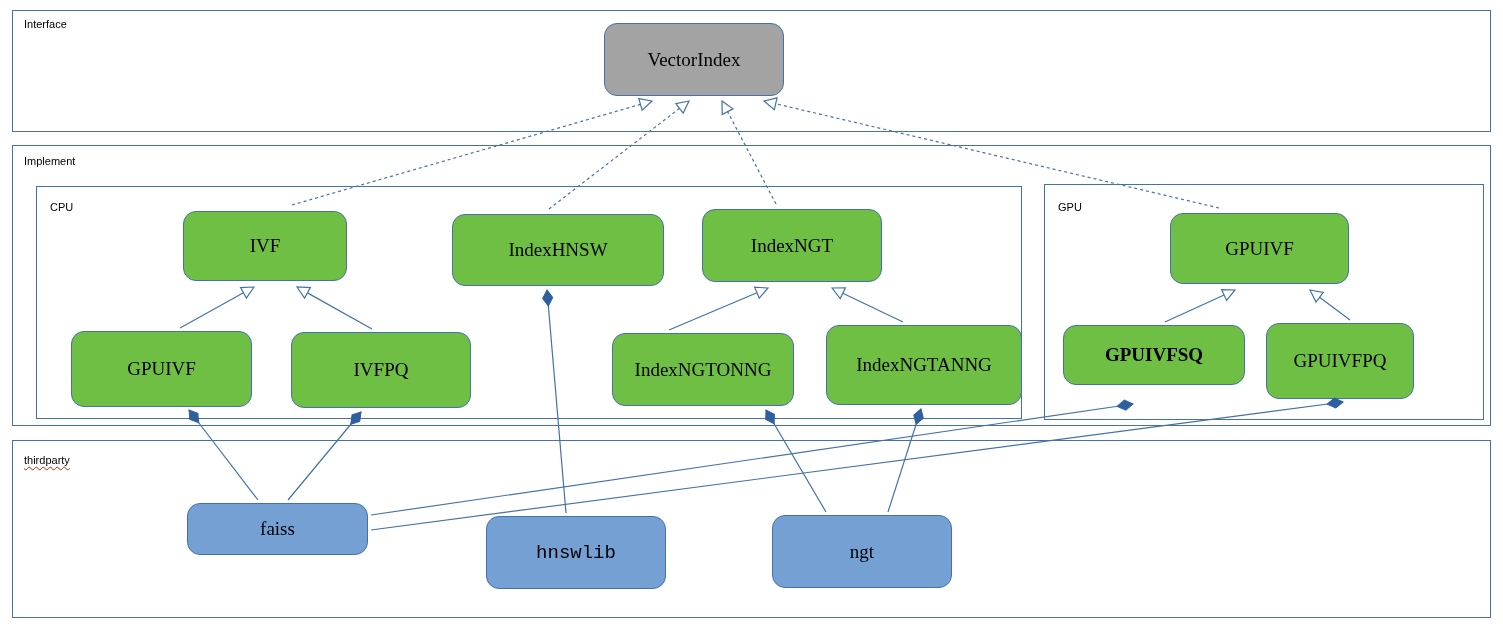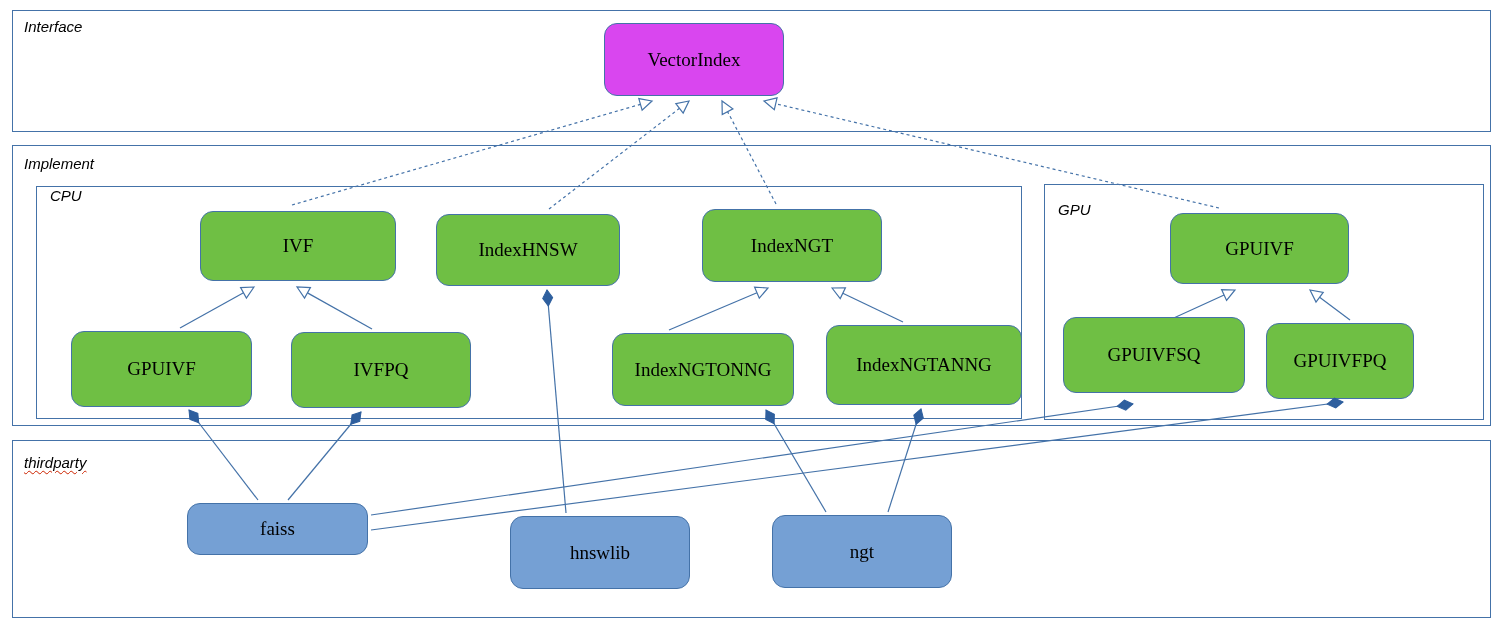--- a/index.html
+++ b/index.html
@@ -19,25 +19,24 @@
   
   .package {
     position: absolute;
     border: 1px solid #4472a8;
     background: transparent;
     box-sizing: border-box;
   }
   .package-label {
     position: absolute;
     font-family: "Liberation Sans", sans-serif;
-    font-size: 15px;
+    font-size: 11px;
     color: #000000;
     white-space: nowrap;
     line-height: 1;
-    font-style: italic;
   }
   .package-label.misspelled {
     text-decoration: underline;
     text-decoration-color: #cc2200;
     text-decoration-style: wavy;
     text-decoration-thickness: 1px;
     text-underline-offset: 2px;
   }
   
   .node {
@@ -48,21 +47,21 @@
     display: flex;
     align-items: center;
     justify-content: center;
     font-family: "Liberation Serif", serif;
     font-size: 19px;
     color: #000000;
     text-align: center;
     white-space: nowrap;
     z-index: 5;
   }
-  .node.interface   { background: #d946ef; }
+  .node.interface   { background: #a3a3a3; }
   .node.impl        { background: #6fbf44; }
   .node.thirdparty  { background: #75a0d4; }
 
   
   #edge-layer {
     position: absolute;
     left: 0;
     top: 0;
     width: 1503px;
     height: 628px;
@@ -101,21 +100,21 @@
 <body>
 
 <div id="diagram-root">
 
   <div id="package-container">
       <div class="package" style="left: 12px; top: 10px; width: 1479px; height: 122px;"></div>
       <div class="package-label" style="left: 24px; top: 19px;">Interface</div>
       <div class="package" style="left: 12px; top: 145px; width: 1479px; height: 281px;"></div>
       <div class="package-label" style="left: 24px; top: 156px;">Implement</div>
       <div class="package" style="left: 36px; top: 186px; width: 986px; height: 233px;"></div>
-      <div class="package-label" style="left: 50px; top: 188px;">CPU</div>
+      <div class="package-label" style="left: 50px; top: 202px;">CPU</div>
       <div class="package" style="left: 1044px; top: 184px; width: 440px; height: 236px;"></div>
       <div class="package-label" style="left: 1058px; top: 202px;">GPU</div>
       <div class="package" style="left: 12px; top: 440px; width: 1479px; height: 178px;"></div>
       <div class="package-label misspelled" style="left: 24px; top: 455px;">thirdparty</div>
     </div>
 
   <svg id="edge-layer" viewBox="0 0 1503 628" xmlns="http://www.w3.org/2000/svg">
       <line x1="292" y1="205" x2="640.4714298059063" y2="104.33047583384929" class="edge-line dotted"></line>
       <line x1="549" y1="209" x2="679.4986129332383" y2="108.32964145150186" class="edge-line dotted"></line>
       <line x1="776" y1="204" x2="727.5719392018848" y2="111.62795810729884" class="edge-line dotted"></line>
@@ -132,54 +131,54 @@
       <line x1="371" y1="530" x2="1343" y2="402" class="edge-line"></line>
       <line x1="566" y1="513" x2="547" y2="290" class="edge-line"></line>
       <line x1="826" y1="512" x2="766" y2="410" class="edge-line"></line>
       <line x1="888" y1="512" x2="921" y2="409" class="edge-line"></line>
     </svg>
 
   <div id="node-container">
       <div class="node interface" style="left: 604px; top: 23px; width: 180px; height: 73px;">
         <span>VectorIndex</span>
       </div>
-      <div class="node impl" style="left: 183px; top: 211px; width: 196px; height: 70px; margin-left: 17px;">
+      <div class="node impl" style="left: 183px; top: 211px; width: 164px; height: 70px;">
         <span>IVF</span>
       </div>
-      <div class="node impl" style="left: 436px; top: 214px; width: 184px; height: 72px;">
+      <div class="node impl" style="left: 452px; top: 214px; width: 212px; height: 72px;">
         <span>IndexHNSW</span>
       </div>
       <div class="node impl" style="left: 702px; top: 209px; width: 180px; height: 73px;">
         <span>IndexNGT</span>
       </div>
       <div class="node impl" style="left: 1170px; top: 213px; width: 179px; height: 71px;">
         <span>GPUIVF</span>
       </div>
       <div class="node impl" style="left: 71px; top: 331px; width: 181px; height: 76px;">
         <span>GPUIVF</span>
       </div>
       <div class="node impl" style="left: 291px; top: 332px; width: 180px; height: 76px; justify-content: center;">
         <span>IVFPQ</span>
       </div>
       <div class="node impl" style="left: 612px; top: 333px; width: 182px; height: 73px;">
         <span>IndexNGTONNG</span>
       </div>
       <div class="node impl" style="left: 826px; top: 325px; width: 196px; height: 80px;">
         <span>IndexNGTANNG</span>
       </div>
-      <div class="node impl" style="left: 1063px; top: 317px; width: 182px; height: 76px;">
+      <div class="node impl" style="left: 1063px; top: 325px; width: 182px; height: 60px; font-weight: bold;">
         <span>GPUIVFSQ</span>
       </div>
       <div class="node impl" style="left: 1266px; top: 323px; width: 148px; height: 76px;">
         <span>GPUIVFPQ</span>
       </div>
       <div class="node thirdparty" style="left: 187px; top: 503px; width: 181px; height: 52px;">
         <span>faiss</span>
       </div>
-      <div class="node thirdparty" style="left: 510px; top: 516px; width: 180px; height: 73px;">
+      <div class="node thirdparty" style="left: 486px; top: 516px; width: 180px; height: 73px; font-family: Liberation Mono, monospace;">
         <span>hnswlib</span>
       </div>
       <div class="node thirdparty" style="left: 772px; top: 515px; width: 180px; height: 73px;">
         <span>ngt</span>
       </div>
     </div>
 
   <svg id="edge-layer-top" viewBox="0 0 1503 628" xmlns="http://www.w3.org/2000/svg">
       <polygon points="0,0 -12,-6 -12,6" class="arrow-hollow" transform="translate(652,101) rotate(-16.11341823308929)"></polygon>
       <polygon points="0,0 -12,-6 -12,6" class="arrow-hollow" transform="translate(689,101) rotate(-37.64762064010764)"></polygon>

